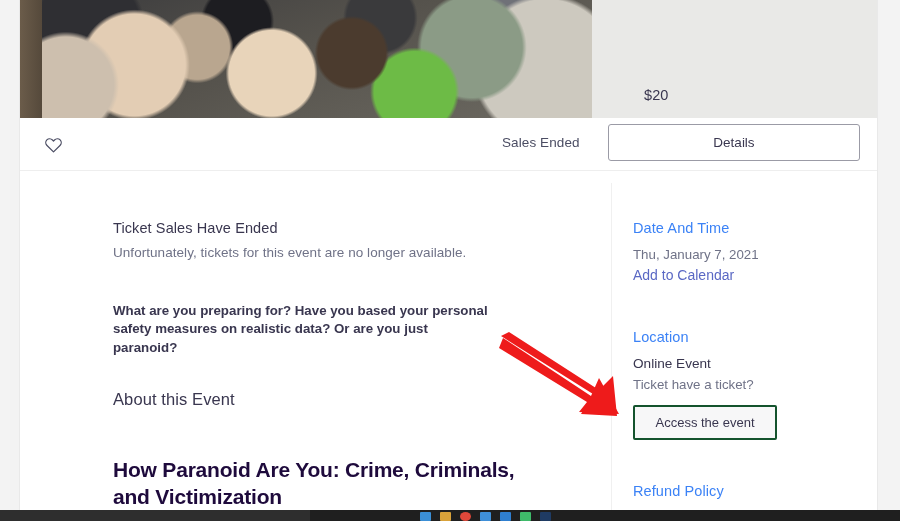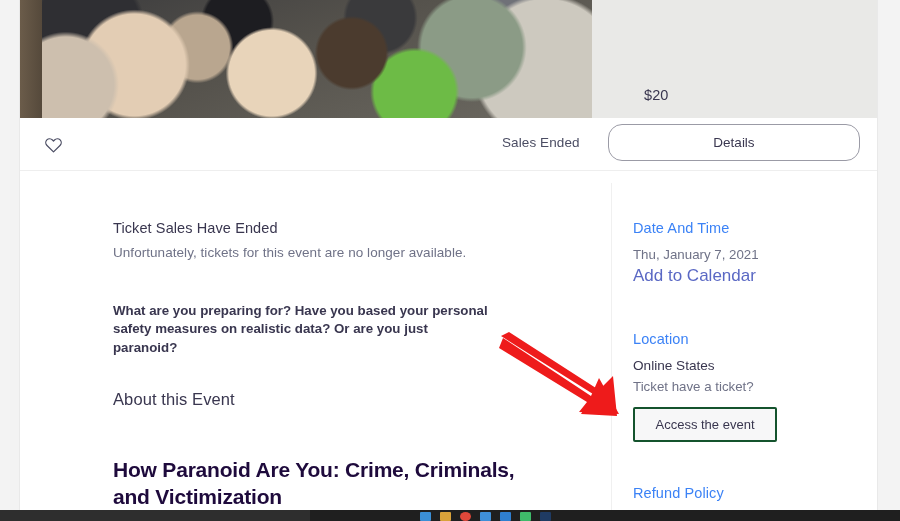--- a/index.html
+++ b/index.html
@@ -99,21 +99,21 @@
     font-size: 13.5px;
     color: #4b4d63;
     letter-spacing: .1px;
   }
   .details-btn {
     position: absolute;
     left: 588px; top: 6px;
     width: 252px; height: 37px;
     background: #ffffff;
     border: 1px solid #9b9ba6;
-    border-radius: 14px;
+    border-radius: 3px;
     font-family: "Liberation Sans", sans-serif;
     font-size: 13.5px;
     color: #39364f;
     cursor: pointer;
     display: flex; align-items: center; justify-content: center;
   }
 
   
   .body-wrap {
     position: absolute;
@@ -189,21 +189,21 @@
   .rc-line {
     font-size: 13.3px;
     color: #6f7287;
     line-height: 1.55;
   }
   .rc-strong {
     font-size: 13.6px;
     color: #39364f;
   }
   .rc-link {
-    font-size: 17px;
+    font-size: 14px;
     color: #5a68c4;
     text-decoration: none;
     cursor: pointer;
     display: inline-block;
   }
   .blk-datetime { margin-top: 37px; }
   .blk-datetime .rc-lines { margin-top: 9px; }
   .blk-location { margin-top: 45px; }
   .blk-location .online { margin-top: 11px; }
   .blk-location .already { margin-top: 4px; }
@@ -299,21 +299,21 @@
           <div class="blk-datetime">
             <div class="rc-head">Date And Time</div>
             <div class="rc-lines">
               <div class="rc-line">Thu, January 7, 2021</div>
               <a class="rc-link">Add to Calendar</a>
             </div>
           </div>
 
           <div class="blk-location">
             <div class="rc-head">Location</div>
-            <div class="rc-strong online">Online States</div>
+            <div class="rc-strong online">Online Event</div>
             <div class="rc-line already">Ticket have a ticket?</div>
             <button class="access-btn">Access the event</button>
           </div>
 
           <div class="blk-refund">
             <div class="rc-head">Refund Policy</div>
             <div class="rc-line norefund">No Refunds</div>
           </div>
 
         </div>

